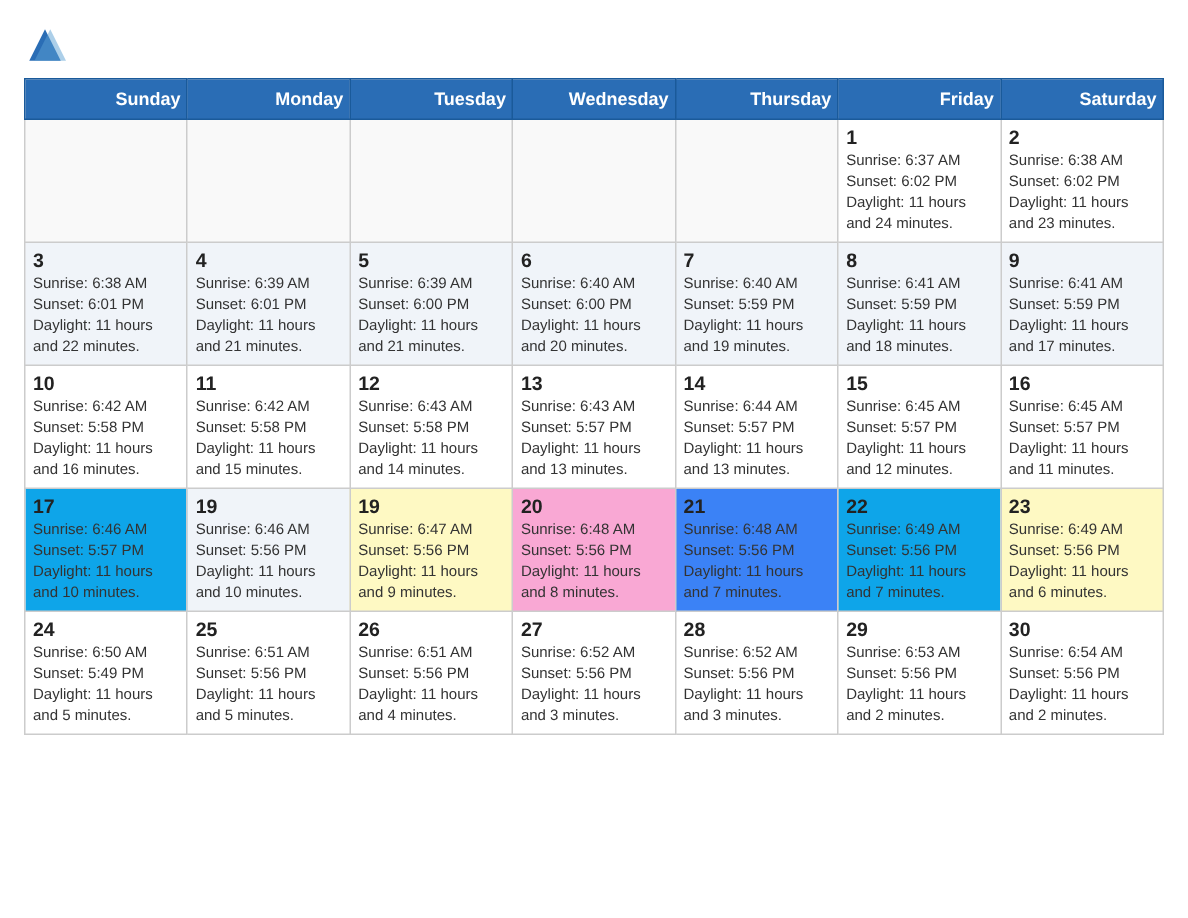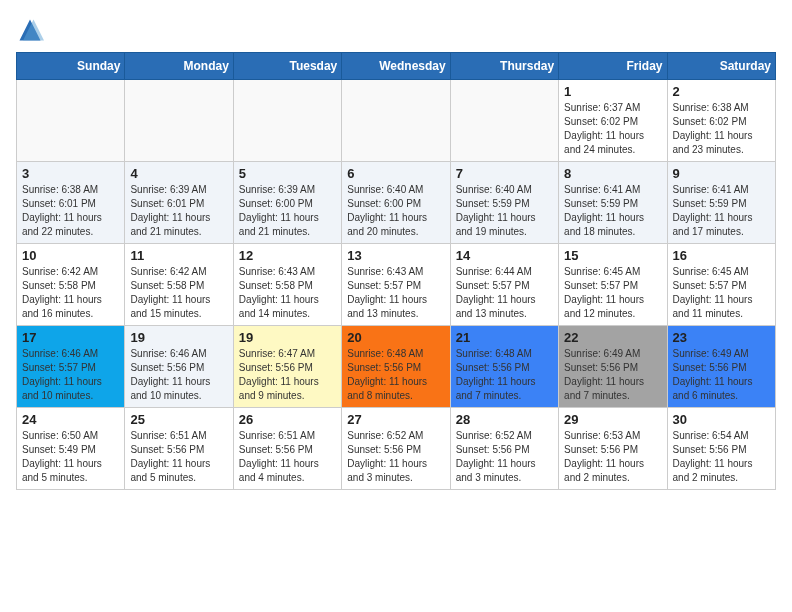--- a/index.html
+++ b/index.html
@@ -240,39 +240,39 @@
           <div class="day-info">Sunrise: 6:46 AM
 Sunset: 5:56 PM
 Daylight: 11 hours and 10 minutes.</div>
         </td>
         <td style="background: #fef9c3;">
           <span class="day-num">19</span>
           <div class="day-info">Sunrise: 6:47 AM
 Sunset: 5:56 PM
 Daylight: 11 hours and 9 minutes.</div>
         </td>
-        <td style="background: #f97316;">
+        <td style="background: #f9a8d4;">
           <span class="day-num">20</span>
           <div class="day-info">Sunrise: 6:48 AM
 Sunset: 5:56 PM
 Daylight: 11 hours and 8 minutes.</div>
         </td>
         <td style="background: #3b82f6;">
           <span class="day-num">21</span>
           <div class="day-info">Sunrise: 6:48 AM
 Sunset: 5:56 PM
 Daylight: 11 hours and 7 minutes.</div>
         </td>
-        <td style="background: #a3a3a3;">
+        <td style="background: #0ea5e9;">
           <span class="day-num">22</span>
           <div class="day-info">Sunrise: 6:49 AM
 Sunset: 5:56 PM
 Daylight: 11 hours and 7 minutes.</div>
         </td>
-        <td style="background: #3b82f6;">
+        <td style="background: #fef9c3;">
           <span class="day-num">23</span>
           <div class="day-info">Sunrise: 6:49 AM
 Sunset: 5:56 PM
 Daylight: 11 hours and 6 minutes.</div>
         </td>
       </tr>
       <tr>
         <td>
           <span class="day-num">24</span>
           <div class="day-info">Sunrise: 6:50 AM

